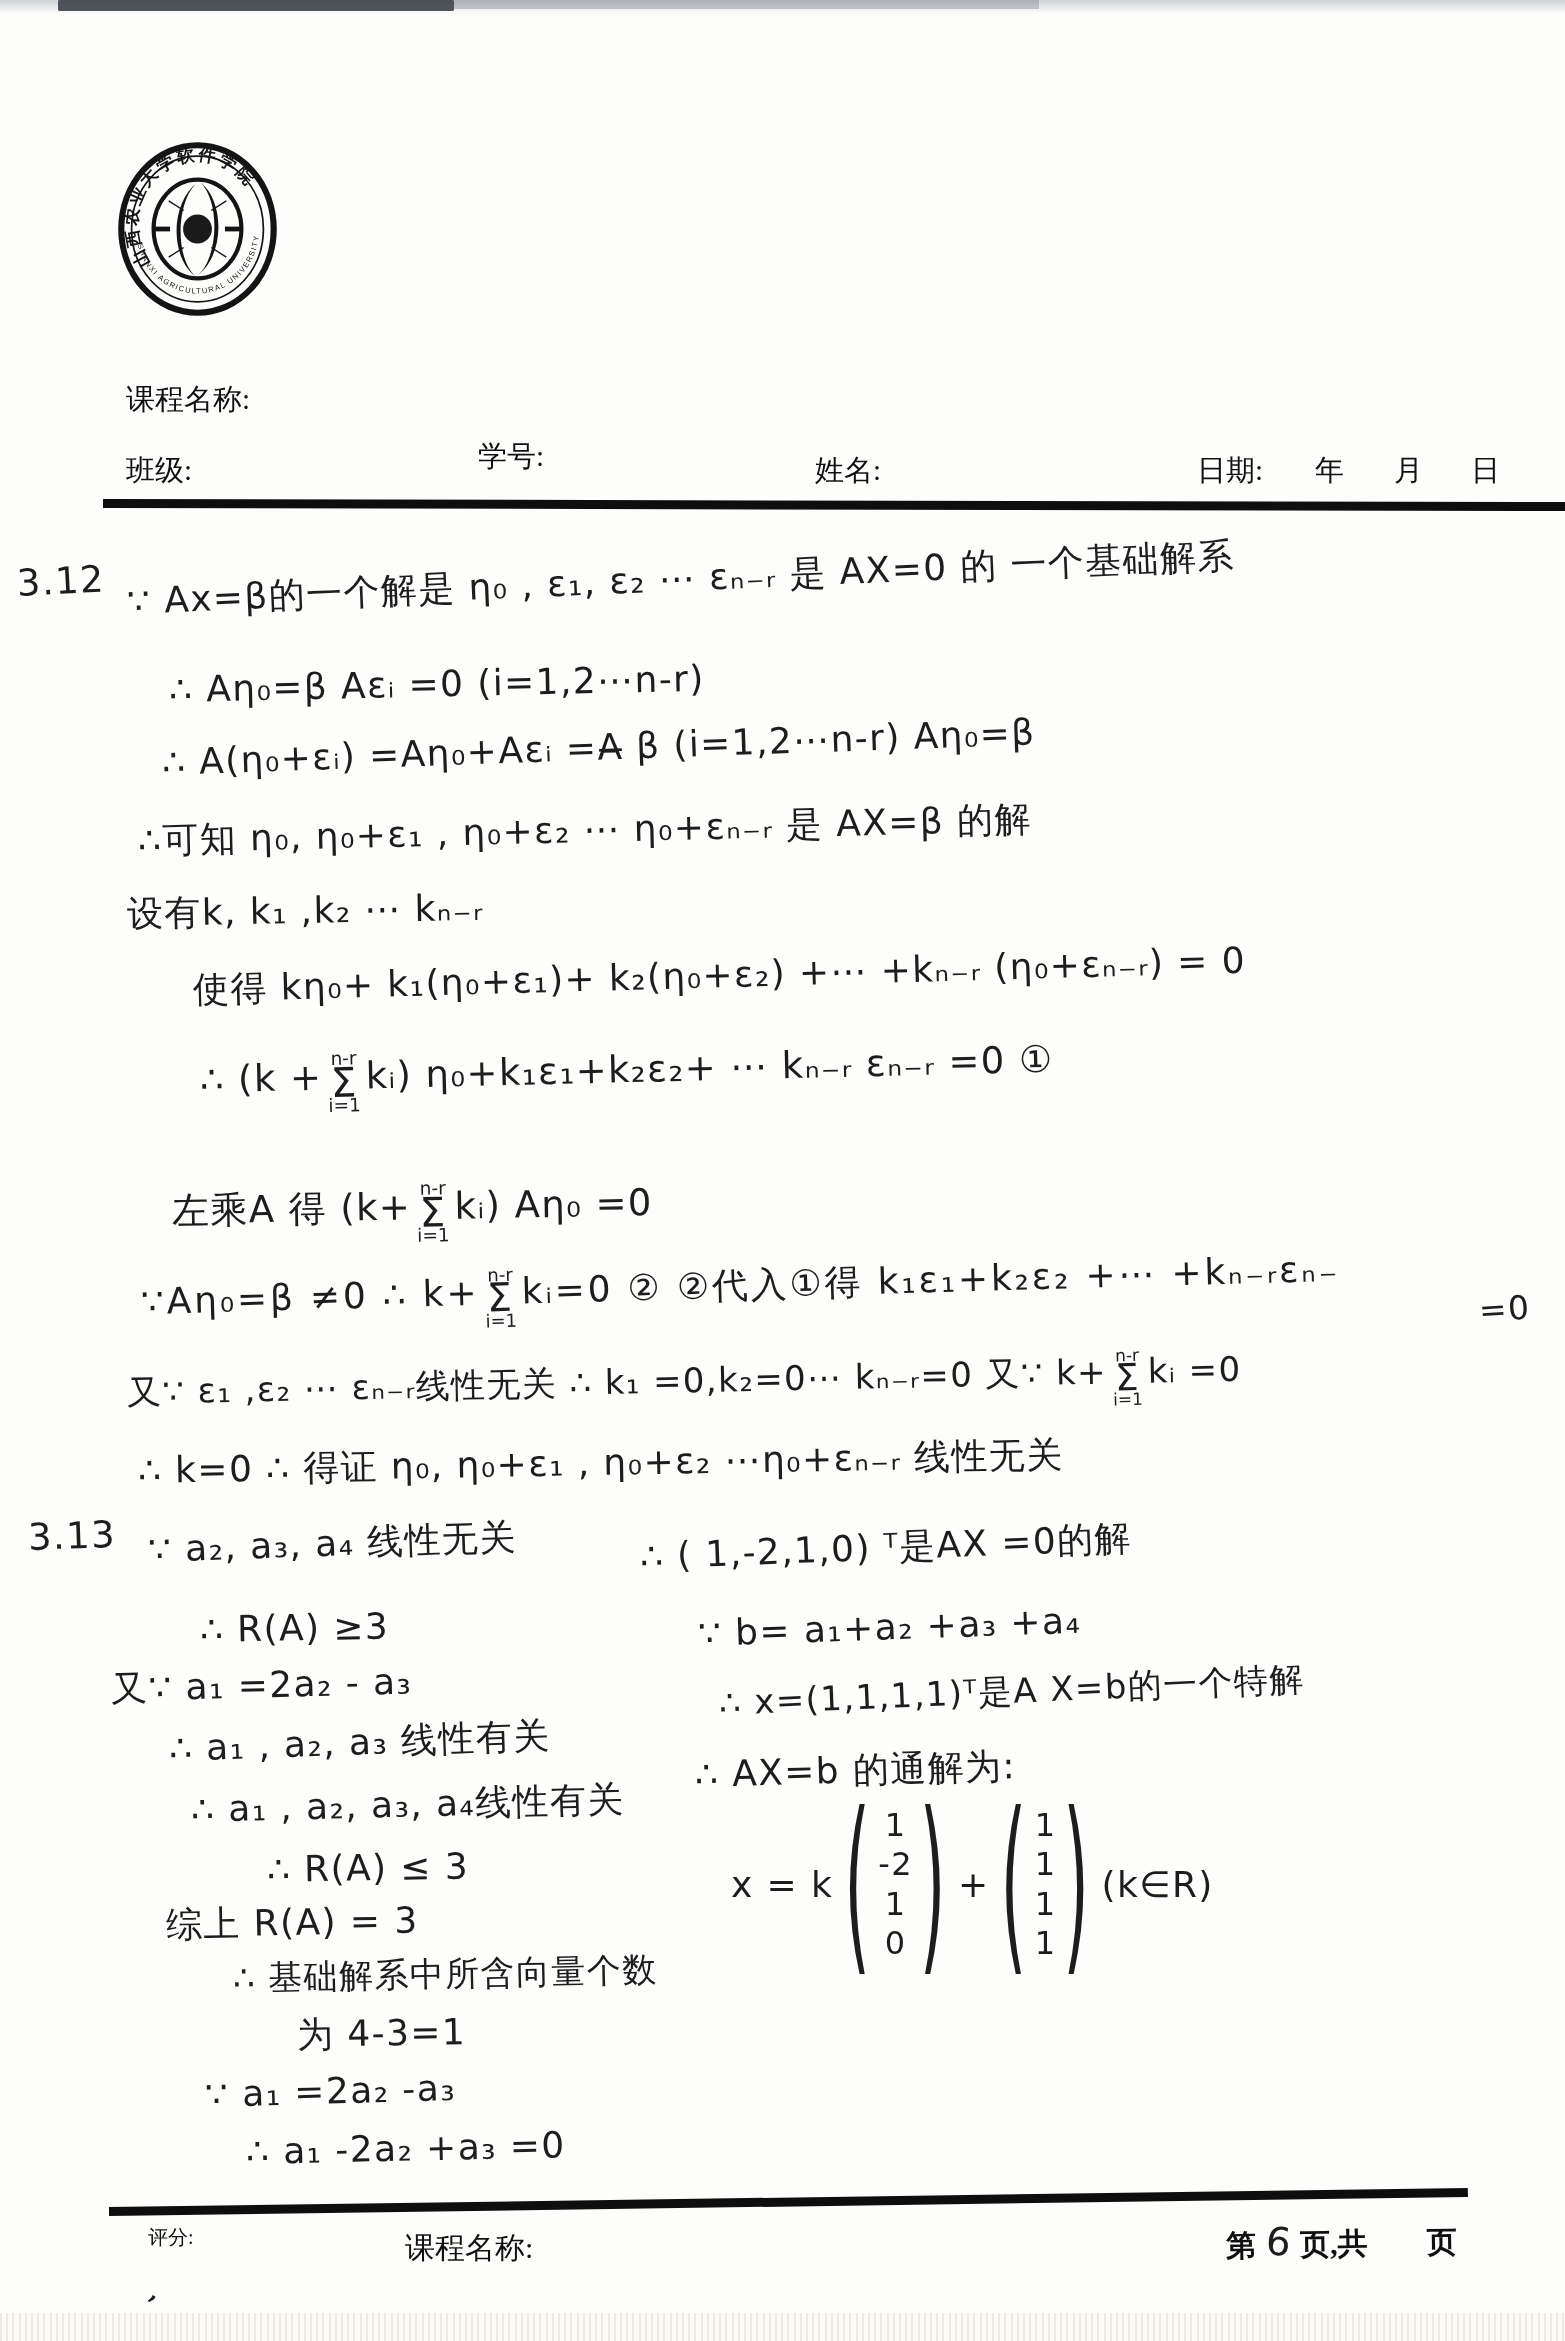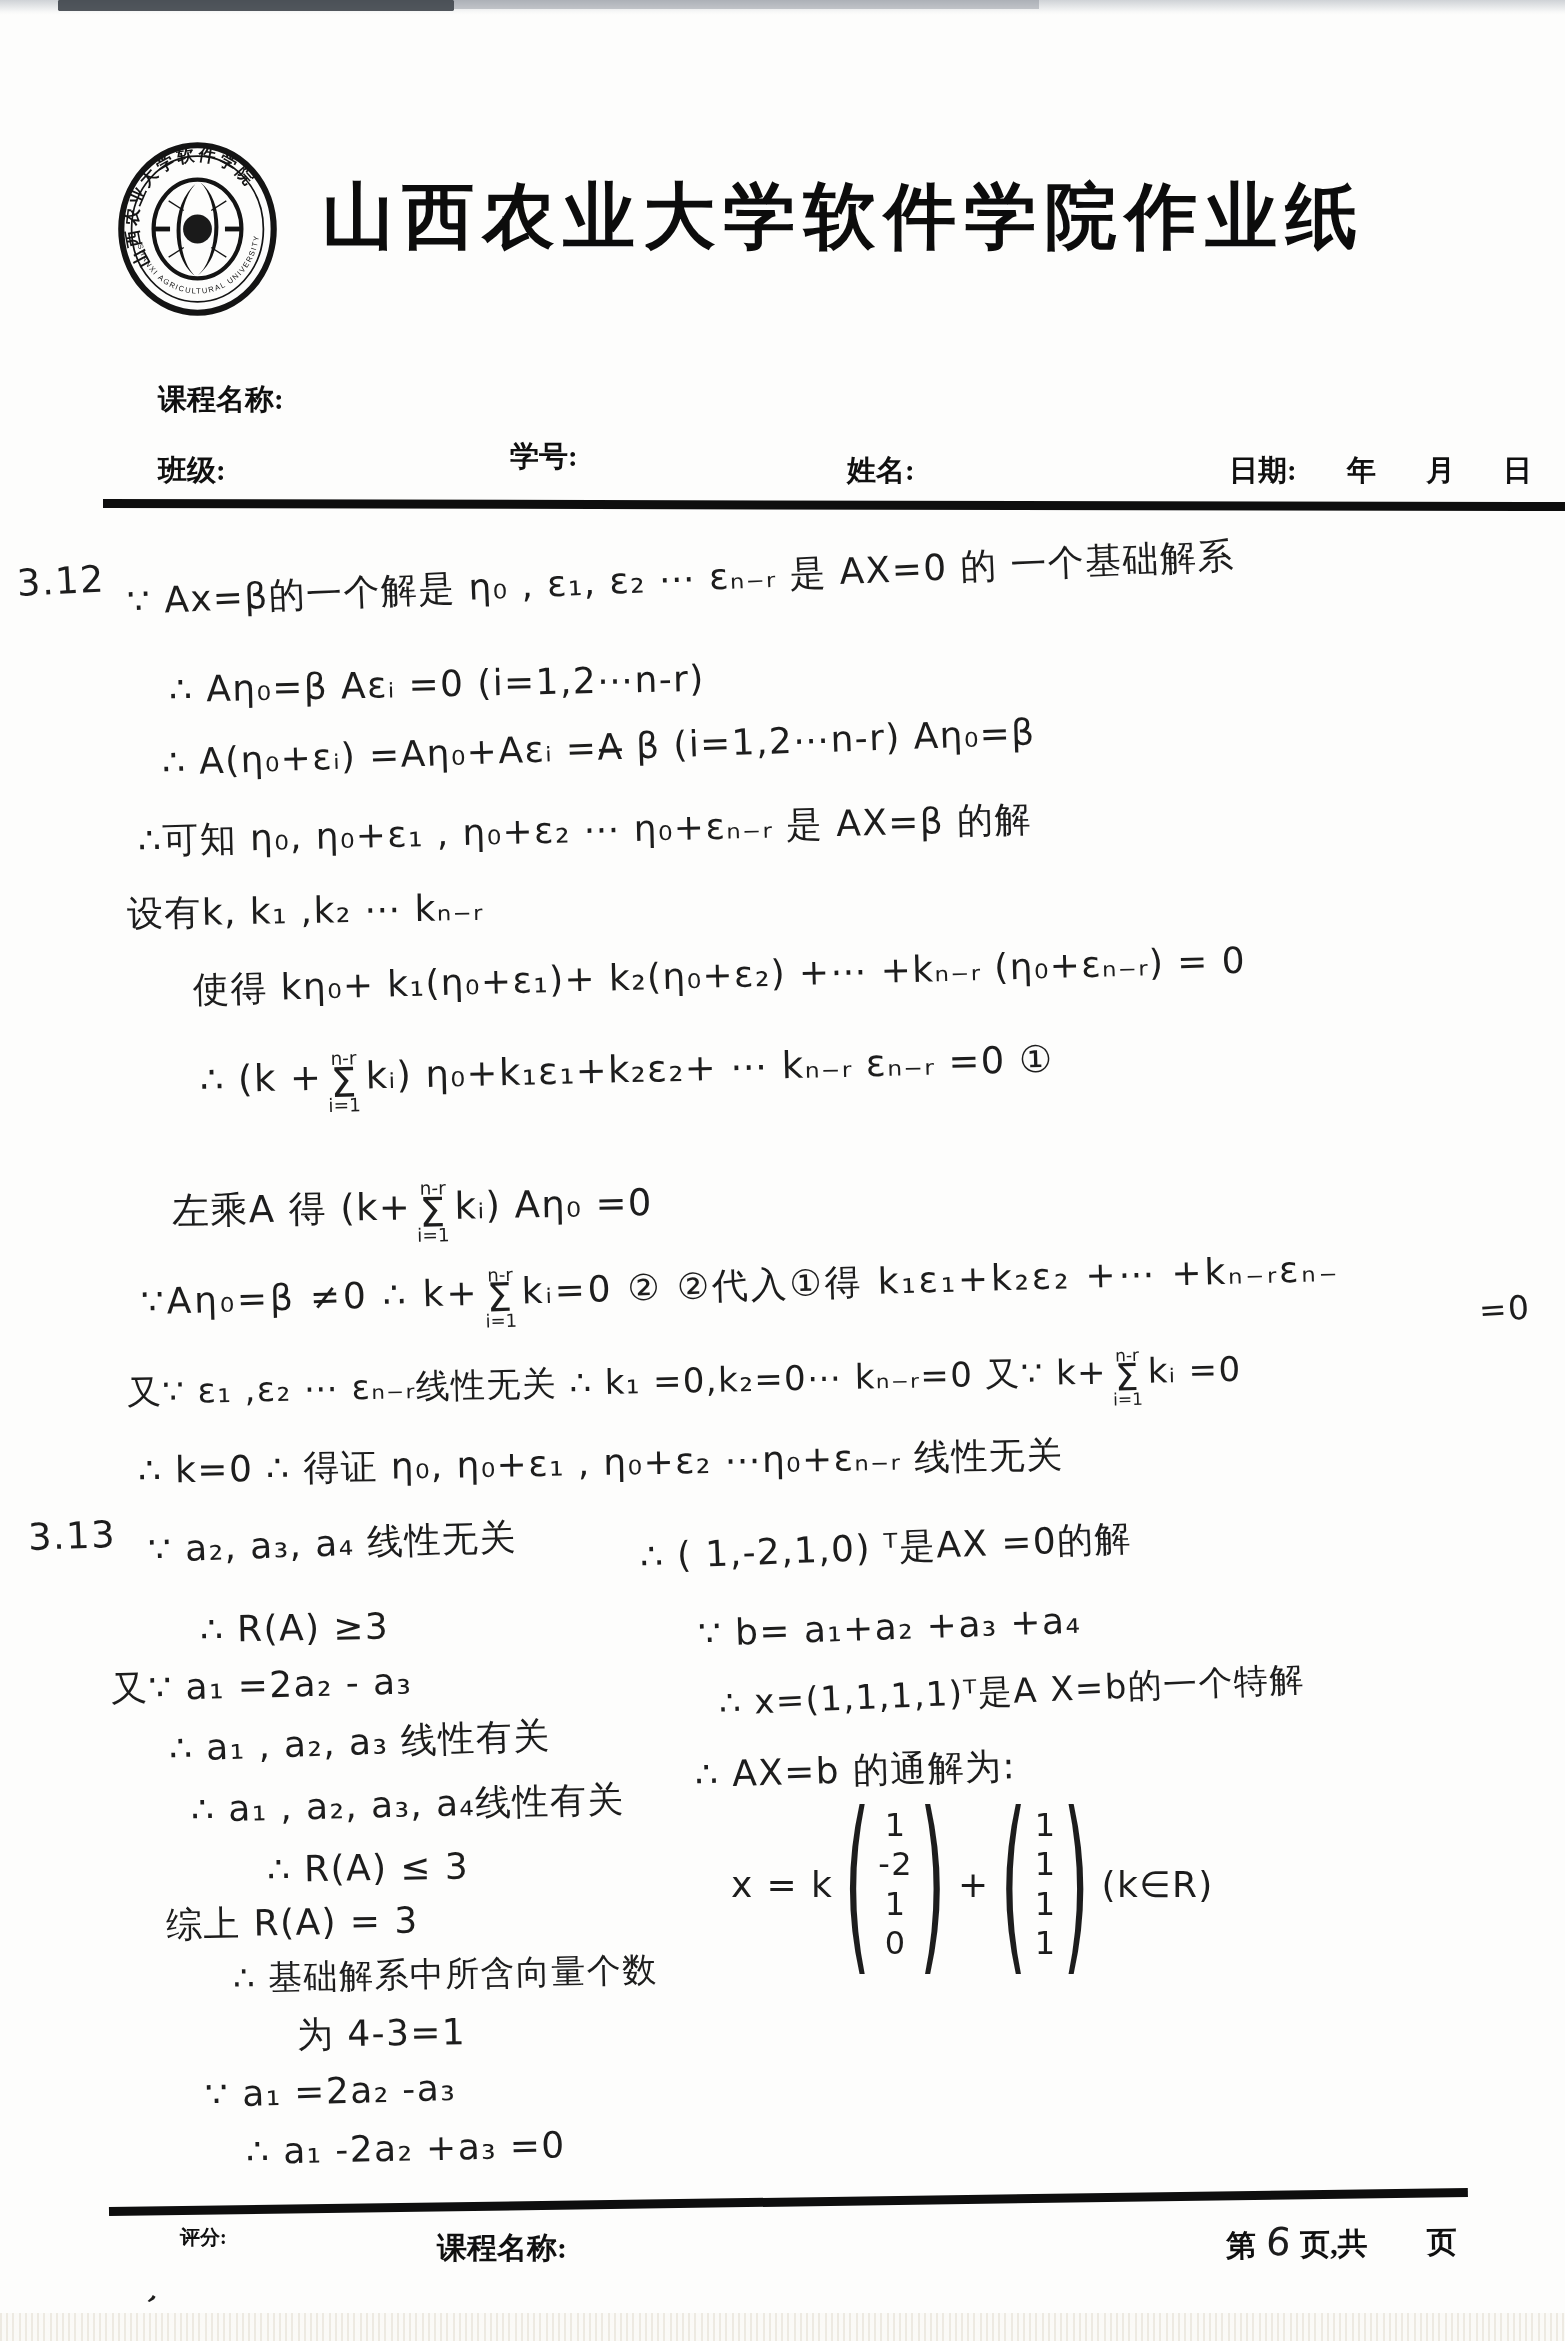--- a/index.html
+++ b/index.html
@@ -15,21 +15,21 @@
   .scan-band-top{position:absolute;left:0;top:0;width:1566px;height:15px;
     background:linear-gradient(180deg,rgba(150,158,168,.45),rgba(220,222,226,.15) 80%,transparent);}
   .scan-bar-dark{position:absolute;left:58px;top:0;width:396px;height:11px;background:#343a41;opacity:.85;border-radius:1.4px;}
   .scan-bar-mid{position:absolute;left:454px;top:0;width:585px;height:9px;background:#6d747d;opacity:.35;}
   .scan-band-bottom{position:absolute;left:0;top:2313px;width:1566px;height:29px;
     background:repeating-linear-gradient(90deg,rgba(196,184,158,.28) 0 2.1px,rgba(235,228,210,.12) 2.1px 6.2px);}
   
   .seal{position:absolute;left:111px;top:139px;}
   .title{position:absolute;left:322px;top:169px;font-size:72px;font-weight:700;
     letter-spacing:8.3px;color:#0c0c0c;white-space:nowrap;}
-  .plabel{position:absolute;font-size:29px;font-weight:700;color:#101010;white-space:nowrap;margin-left:32px;}
+  .plabel{position:absolute;font-size:29px;font-weight:400;color:#101010;white-space:nowrap;}
   .rule{position:absolute;background:#0e0e0e;transform-origin:left center;}
   
   .hw{position:absolute;font-family:"DejaVu Sans",sans-serif;color:#1d1d1d;
     white-space:nowrap;letter-spacing:1.4px;transform-origin:left center;line-height:1.15;}
   .sum{display:inline-flex;flex-direction:column;align-items:center;vertical-align:middle;
     line-height:.8;margin:0 5.5px;transform:translateY(4.1px);}
   .sum-top,.sum-bot{font-size:.5em;letter-spacing:0;}
   .sum-sym{font-size:1.1em;}
   .solrow{display:inline-flex;align-items:center;gap:11px;}
   .vec{display:inline-flex;align-items:center;}
@@ -71,21 +71,20 @@
     <path d="M 126 199 C 156 174 160 92 130 63 C 164 88 168 166 126 199 Z" fill="#141414"></path>
     <circle cx="126" cy="131" r="21" fill="#1a1a1a"></circle>
     <line x1="62" y1="131" x2="86" y2="131" stroke="#141414" stroke-width="7"></line>
     <line x1="166" y1="131" x2="190" y2="131" stroke="#141414" stroke-width="7"></line>
     <line x1="84" y1="90" x2="106" y2="104" stroke="#141414" stroke-width="2"></line>
     <line x1="168" y1="90" x2="146" y2="104" stroke="#141414" stroke-width="2"></line>
     <line x1="84" y1="172" x2="106" y2="158" stroke="#141414" stroke-width="2"></line>
     <line x1="168" y1="172" x2="146" y2="158" stroke="#141414" stroke-width="2"></line>
   </svg>
 
-  <div class="title">山西农业大学软件学院作业纸</div>
   <div class="plabel" style="left:126px;top:380px;">课程名称:</div>
   <div class="plabel" style="left:126px;top:451px;">班级:</div>
   <div class="plabel" style="left:478px;top:437px;">学号:</div>
   <div class="plabel" style="left:815px;top:451px;">姓名:</div>
   <div class="plabel" style="left:1197px;top:451px;">日期:</div>
   <div class="plabel" style="left:1315px;top:451px;">年</div>
   <div class="plabel" style="left:1394px;top:451px;">月</div>
   <div class="plabel" style="left:1471px;top:451px;">日</div>
   <div class="rule" style="left:103px;top:499px;width:1463px;height:9px;transform:rotate(0.12deg);"></div>
 

